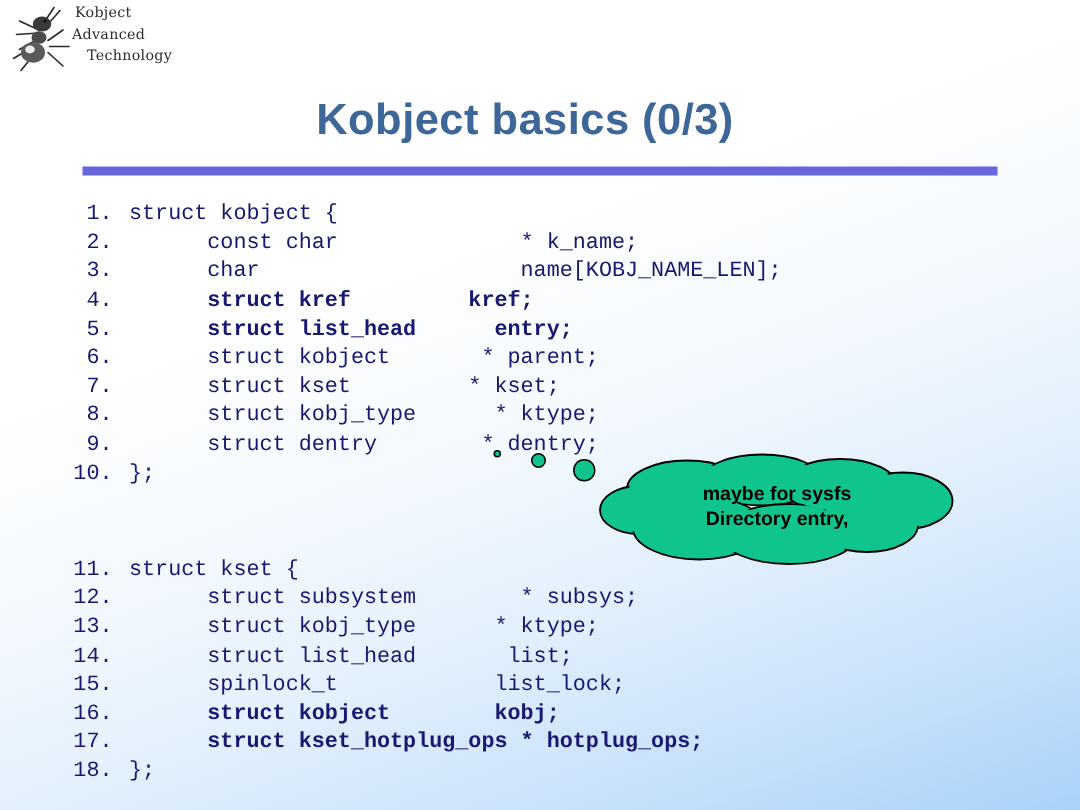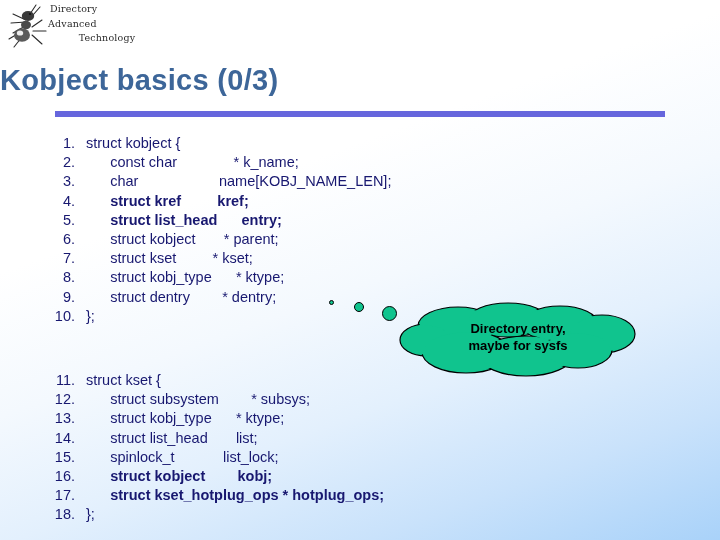--- a/index.html
+++ b/index.html
@@ -49,54 +49,55 @@
     top: 0px;
     width: 108px;
     font-family: "DejaVu Serif", serif;
     font-size: 9.5px;
     line-height: 14.5px;
     color: #2b2b2b;
     letter-spacing: 0.2px;
   }
   .logo-line-1 { display:block; padding-left: 2px; }
   .logo-line-2 { display:block; padding-left: 0px; }
-  .logo-line-3 { display:block; padding-left: 10px; text-align: center; }
+  .logo-line-3 { display:block; padding-left: 10px; }
 
   
   #title {
     position: absolute;
     left: 0px;
     top: 64px;
     width: 644px;
-    text-align: left;
+    text-align: center;
     font-size: 29px;
     font-weight: bold;
     color: #3d6699;
     text-shadow: 1.5px 1.5px 0 #ffffff;
     letter-spacing: 0.3px;
+    padding-left: 28px;
   }
 
   #title-rule {
     position: absolute;
     left: 55px;
     top: 111px;
     width: 610px;
     height: 6px;
     background: #6666dd;
   }
 
   
   .code-block {
     position: absolute;
     left: 48px;
     font-size: 14.5px;
     line-height: 19.2px;
     color: #181870;
     white-space: pre;
-    font-family: Liberation Sans, sans-serif;
+    font-family: Liberation Mono, monospace;
   }
   #code-block-1 { top: 134px; }
   #code-block-2 { top: 371px; }
 
   .code-line { display: block; height: 19.2px; }
   .code-line.bold { font-weight: bold; }
 
   .ln {
     display: inline-block;
     width: 27px;
@@ -162,21 +163,21 @@
         <path d="M16 34 L8 44"></path>
         <path d="M13 30 L3 36"></path>
       </g>
       <ellipse cx="22" cy="13" rx="6.2" ry="5" fill="#3a3a3a"></ellipse>
       <ellipse cx="20" cy="22" rx="5" ry="4.2" fill="#4a4a4a"></ellipse>
       <ellipse cx="16" cy="32" rx="8" ry="6.8" fill="#5a5a5a"></ellipse>
       <ellipse cx="14" cy="30" rx="3.2" ry="2.6" fill="#ededed"></ellipse>
       <circle cx="24" cy="11" r="1.1" fill="#111"></circle>
     </svg>
     <div id="logo-text">
-      <span class="logo-line-1">Directory</span>
+      <span class="logo-line-1">Kobject</span>
       <span class="logo-line-2">Advanced</span>
       <span class="logo-line-3">Technology</span>
     </div>
   </div>
 
   <div id="title">Kobject basics (0/3)</div>
   <div id="title-rule"></div>
 
   <div id="code-block-1" class="code-block"><span class="code-line"><span class="ln">1.</span><span class="lndot"></span><span>struct kobject {</span></span><span class="code-line"><span class="ln">2.</span><span class="lndot"></span><span>      const char              * k_name;</span></span><span class="code-line"><span class="ln">3.</span><span class="lndot"></span><span>      char                    name[KOBJ_NAME_LEN];</span></span><span class="code-line bold"><span class="ln">4.</span><span class="lndot"></span><span>      struct kref         kref;</span></span><span class="code-line bold"><span class="ln">5.</span><span class="lndot"></span><span>      struct list_head      entry;</span></span><span class="code-line"><span class="ln">6.</span><span class="lndot"></span><span>      struct kobject       * parent;</span></span><span class="code-line"><span class="ln">7.</span><span class="lndot"></span><span>      struct kset         * kset;</span></span><span class="code-line"><span class="ln">8.</span><span class="lndot"></span><span>      struct kobj_type      * ktype;</span></span><span class="code-line"><span class="ln">9.</span><span class="lndot"></span><span>      struct dentry        * dentry;</span></span><span class="code-line"><span class="ln">10.</span><span class="lndot"></span><span>};</span></span></div>
 
@@ -203,18 +204,18 @@
         <ellipse cx="112" cy="20" rx="38.5" ry="15.5"></ellipse>
         <ellipse cx="164" cy="24" rx="36.5" ry="16.5"></ellipse>
         <ellipse cx="206" cy="34" rx="31.5" ry="17.5"></ellipse>
         <ellipse cx="30" cy="40" rx="24.5" ry="14.5"></ellipse>
         <ellipse cx="70" cy="52" rx="42.5" ry="19.5"></ellipse>
         <ellipse cx="130" cy="56" rx="44.5" ry="18.5"></ellipse>
         <ellipse cx="182" cy="50" rx="32.5" ry="16.5"></ellipse>
       </g>
     </svg>
     <div id="callout-text">
+      <span class="callout-line">maybe for sysfs</span>
       <span class="callout-line">Directory entry,</span>
-      <span class="callout-line">maybe for sysfs</span>
     </div>
   </div>
 
 </div>
 
 </body></html>

